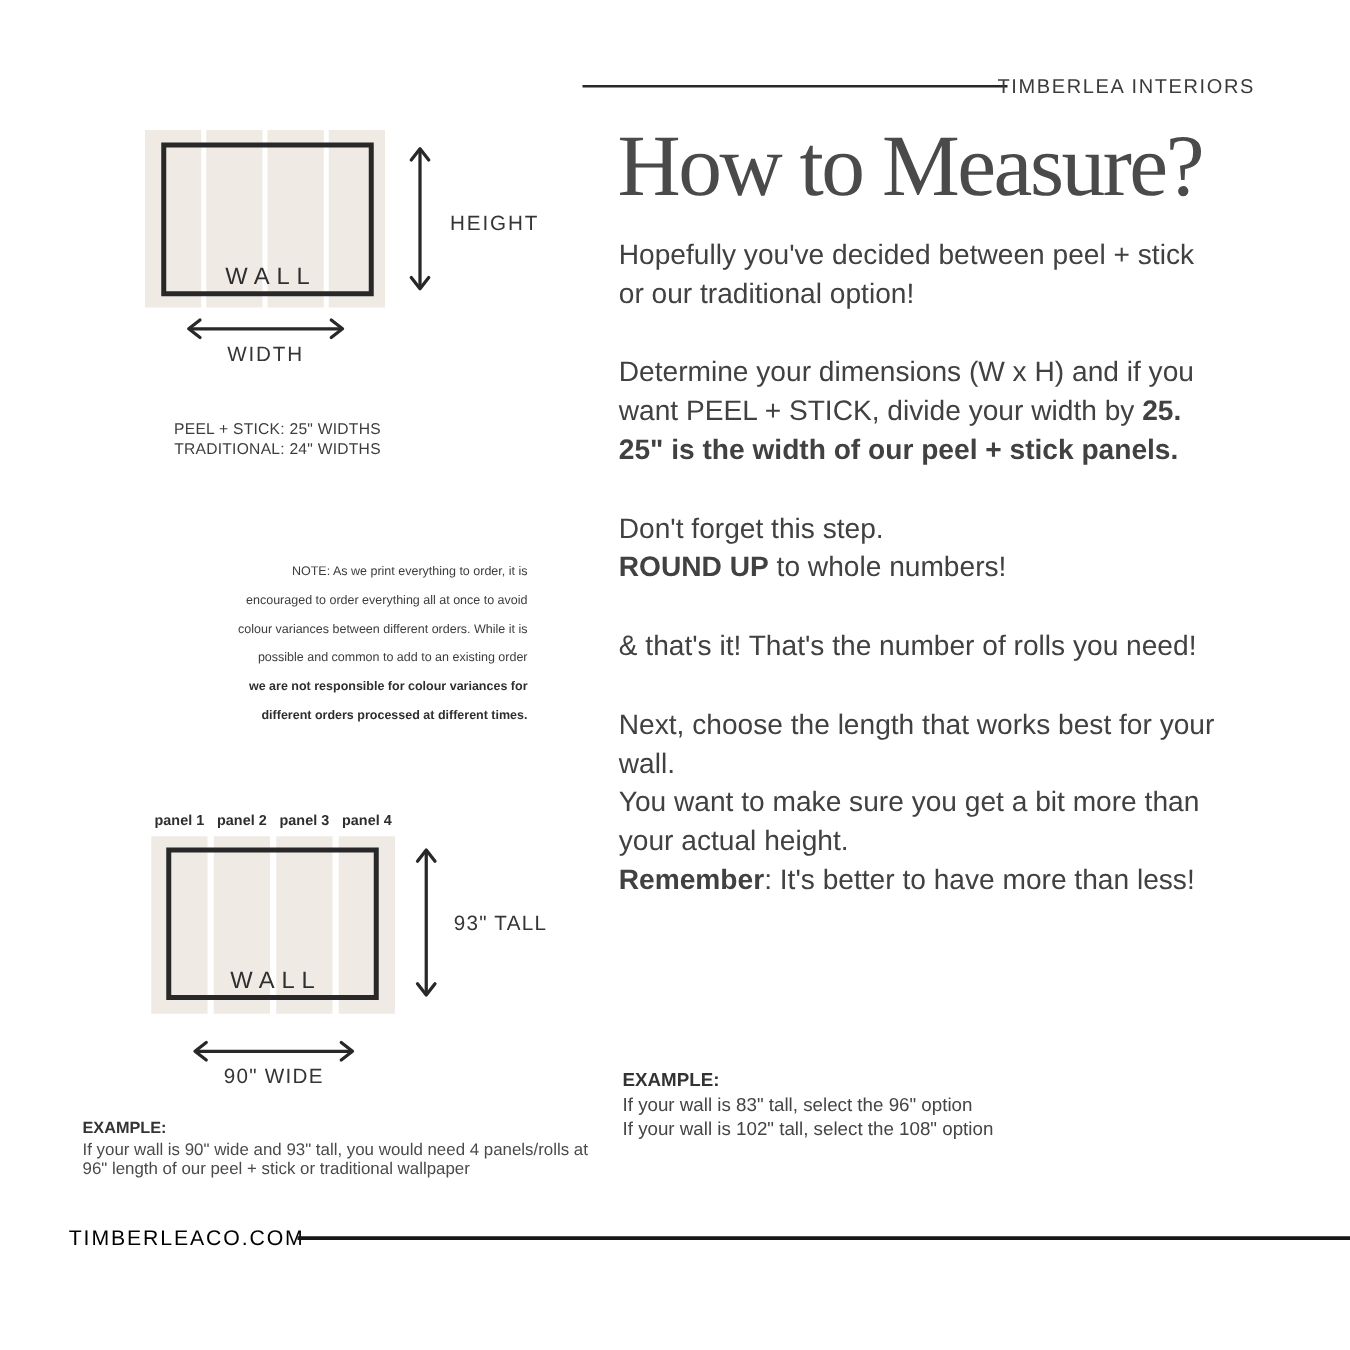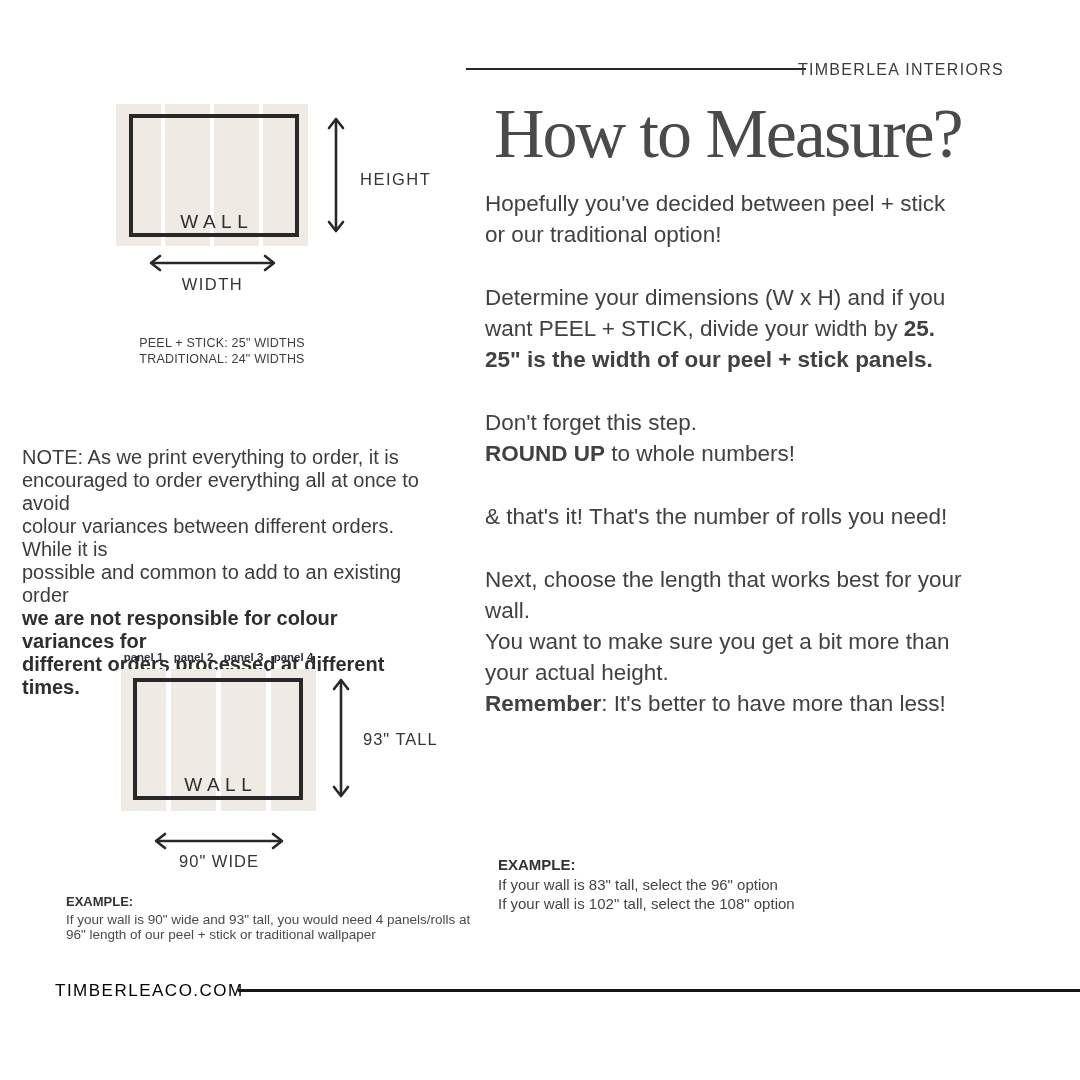--- a/index.html
+++ b/index.html
@@ -21,21 +21,21 @@
   .brand{position:absolute;top:61px;right:76px;font-size:16px;letter-spacing:1.3px;color:#3b3b3b;white-space:nowrap}
 
   
   .title{
     position:absolute;left:494px;top:94px;
     font-family:"Liberation Serif","DejaVu Serif",serif;font-weight:400;
     font-size:70px;letter-spacing:-2px;color:var(--heading);white-space:nowrap;
   }
 
   
-  .instructions{position:absolute;left:485px;top:188px;width:545px;font-size:22.5px;line-height:31px;color:var(--text)}
+  .instructions{position:absolute;left:495px;top:188px;width:545px;font-size:22.5px;line-height:31px;color:var(--text)}
   .instructions p{margin:0 0 32px 0}
 
   .example-right{position:absolute;left:498px;top:855px;font-size:15px;line-height:19.5px;color:#454545}
   .example-right .example-label{font-weight:700;color:#333}
 
   
   .panels{position:absolute;display:flex}
   .panel{flex:1;background:var(--beige)}
   .wall-rect{position:absolute;border:4px solid var(--ink);display:flex;align-items:flex-end;justify-content:center}
   .wall-label{font-size:19px;letter-spacing:5.5px;padding-left:5.5px;color:#2f2f2f}
@@ -48,22 +48,22 @@
   .d1 .panels{left:0;top:0;width:192px;height:142px;gap:4px}
   .d1 .wall-rect{left:13px;top:10px;width:170px;height:123px}
   .d1 .arrow-v{left:209px;top:12px}
   .d1 .height-label{left:244px;top:66px}
   .d1 .arrow-h{left:32px;top:148px}
   .d1 .width-label{left:32px;top:171px;width:129px;text-align:center}
 
   .caption{position:absolute;left:22px;top:336px;width:400px;text-align:center;
     font-size:12.5px;line-height:15.5px;letter-spacing:.2px;color:#3d3d3d}
 
-  .note{position:absolute;left:22px;top:446px;width:400px;text-align:left;
-    font-size:20px;line-height:23px;color:#3c3c3c}
+  .note{position:absolute;left:22px;top:446px;width:400px;text-align:right;
+    font-size:10px;line-height:23px;color:#3c3c3c}
   .note b{color:#2e2e2e}
 
   
   .d2{position:absolute;left:121px;top:651px;width:460px;height:240px}
   .d2 .panel-labels{position:absolute;left:0;top:0;width:195px;display:flex;gap:5px}
   .d2 .panel-labels span{flex:1;text-align:center;font-size:11.5px;font-weight:700;color:#2e2e2e;white-space:nowrap}
   .d2 .panels{left:0;top:18px;width:195px;height:142px;gap:5px}
   .d2 .wall-rect{left:12px;top:27px;width:170px;height:122px}
   .d2 .arrow-v{left:209px;top:26px}
   .d2 .tall-label{left:242px;top:79px;letter-spacing:1px}

